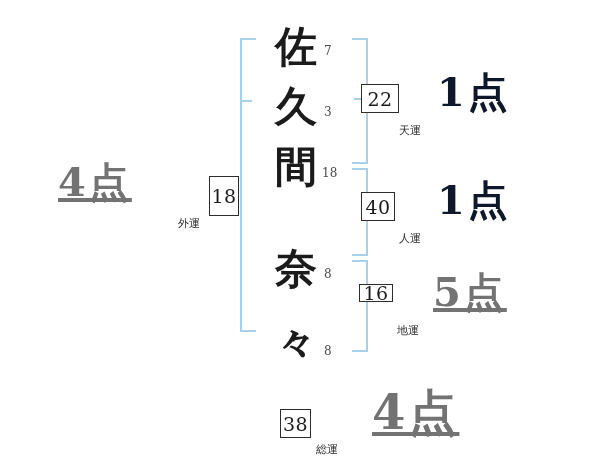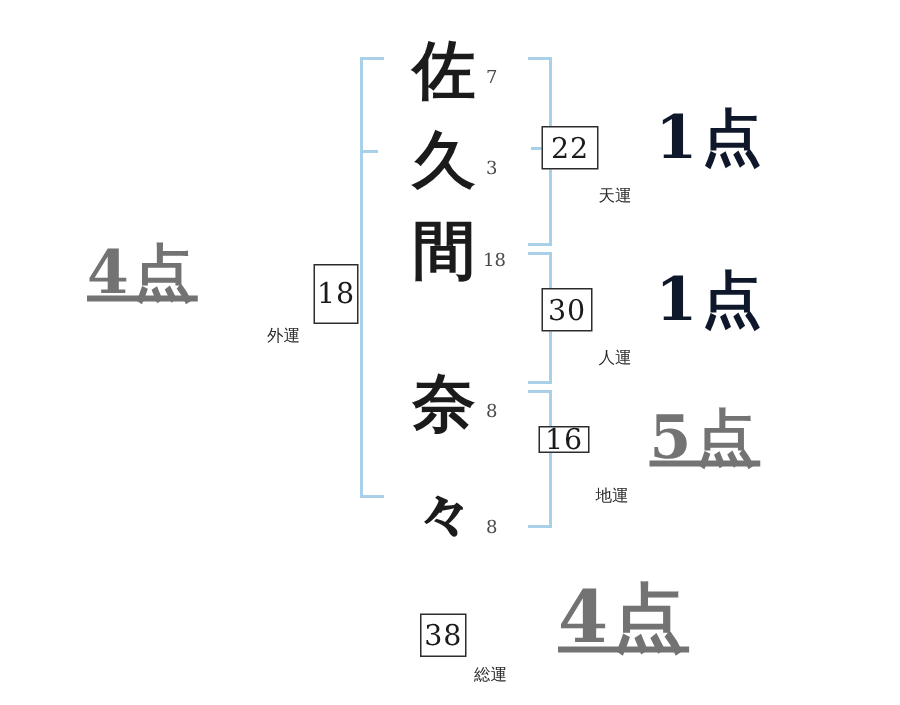--- a/index.html
+++ b/index.html
@@ -120,21 +120,21 @@
   <div class="numbox" style="left:209px; top:176px; width:30px; height:40px;">18</div>
   <div class="score red" style="left:58px; top:162px;">4点</div>
 
   <div class="bracket br-right" style="left:352px; top:38px; width:14px; height:122px;"></div>
   <div class="tick" style="left:354px; top:98px; width:12px;"></div>
   <div class="numbox" style="left:361px; top:84px; width:38px; height:29px;">22</div>
   <div class="unlabel" style="left:399px; top:93px;">天運</div>
   <div class="score blue" style="left:437px; top:72px;">1点</div>
 
   <div class="bracket br-right" style="left:352px; top:168px; width:14px; height:84px;"></div>
-  <div class="numbox" style="left:361px; top:192px; width:34px; height:29px;">30</div>
+  <div class="numbox" style="left:361px; top:192px; width:34px; height:29px;">40</div>
   <div class="unlabel" style="left:399px; top:201px;">人運</div>
   <div class="score blue" style="left:437px; top:180px;">1点</div>
 
   <div class="bracket br-right" style="left:352px; top:260px; width:14px; height:88px;"></div>
   <div class="numbox" style="left:359px; top:284px; width:34px; height:18px;">16</div>
   <div class="unlabel" style="left:397px; top:293px;">地運</div>
   <div class="score red" style="left:433px; top:272px;">5点</div>
 
   <div class="numbox" style="left:280px; top:409px; width:31px; height:29px;">38</div>
   <div class="unlabel" style="left:316px; top:412px;">総運</div>

